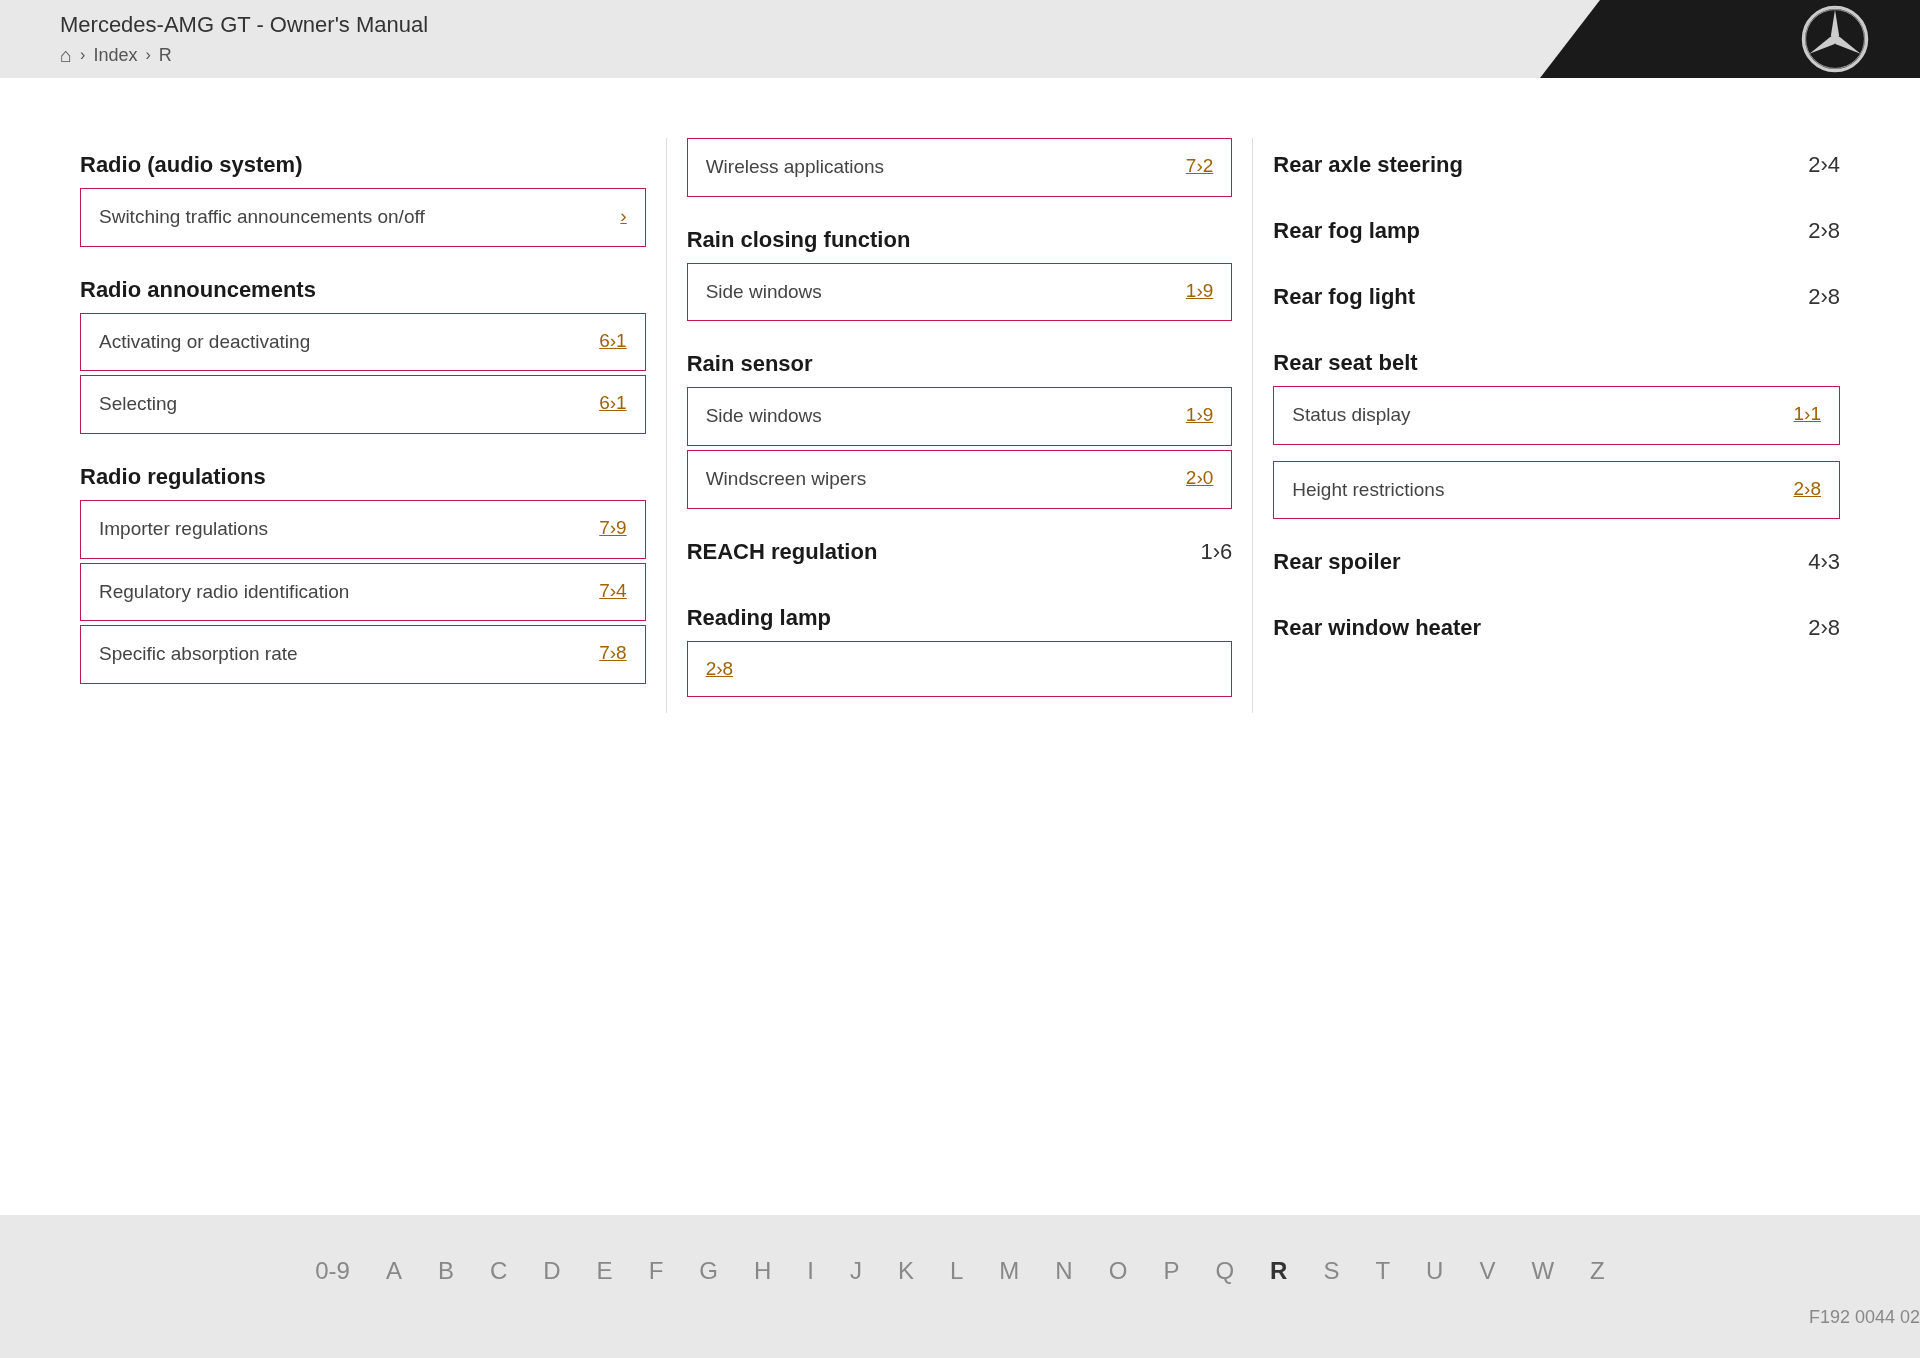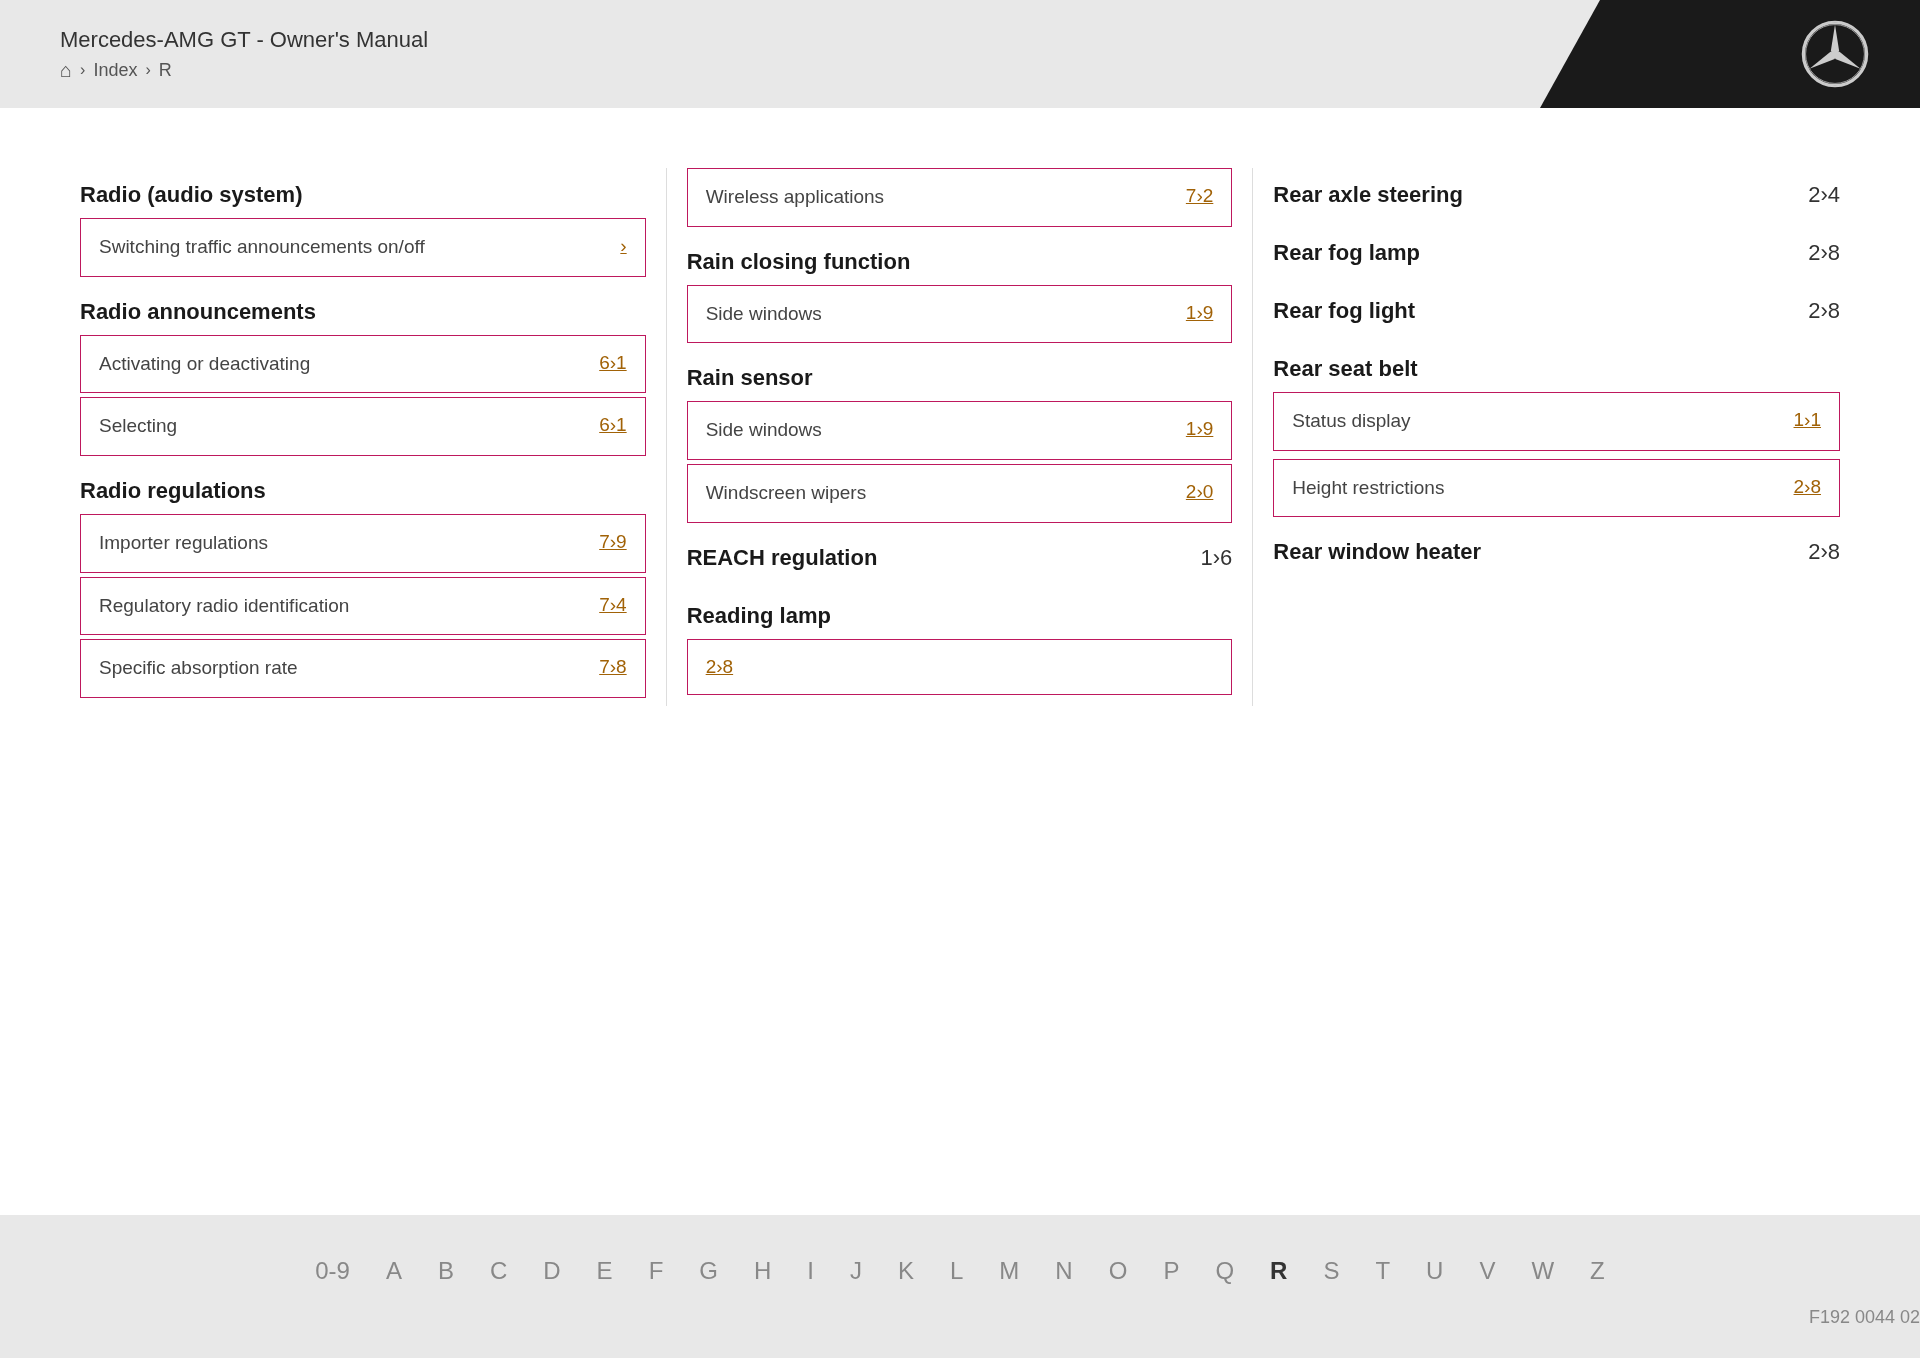--- a/index.html
+++ b/index.html
@@ -10,21 +10,21 @@
       min-height: 1358px;
       display: flex;
       flex-direction: column;
     }
 
     
     .header {
       background: #e8e8e8;
       display: flex;
       align-items: stretch;
-      height: 108px;
+      height: 78px;
       position: relative;
     }
     .header-left {
       flex: 1;
       padding: 18px 60px;
       display: flex;
       flex-direction: column;
       justify-content: center;
     }
     .header-title {
@@ -76,21 +76,21 @@
 
     .column {
       padding: 0 20px;
       border-right: 1px solid #ddd;
     }
     .column:first-child { padding-left: 0; }
     .column:last-child { border-right: none; padding-right: 0; }
 
     
     .entry-group {
-      margin-bottom: 8px;
+      margin-bottom: 16px;
     }
 
     .entry-main {
       display: flex;
       align-items: flex-start;
       justify-content: space-between;
       padding: 14px 0 10px 0;
     }
 
     .entry-main-label {
@@ -308,20 +308,26 @@
           </div>
           <div class="entry-sub">
             <span class="entry-sub-label">Status display</span>
             <span class="entry-sub-page">1›1</span>
           </div>
         </div>
         <div class="entry-group">
           <div class="entry-sub">
             <span class="entry-sub-label">Height restrictions</span>
             <span class="entry-sub-page">2›8</span>
+          </div>
+        </div>
+        <div class="entry-group">
+          <div class="entry-main">
+            <span class="entry-main-label">Rear spoiler</span>
+            <span class="entry-main-page">4›3</span>
           </div>
         </div>
         <div class="entry-group">
           <div class="entry-main">
             <span class="entry-main-label">Rear window heater</span>
             <span class="entry-main-page">2›8</span>
           </div>
         </div>
       </div>
     </div>

